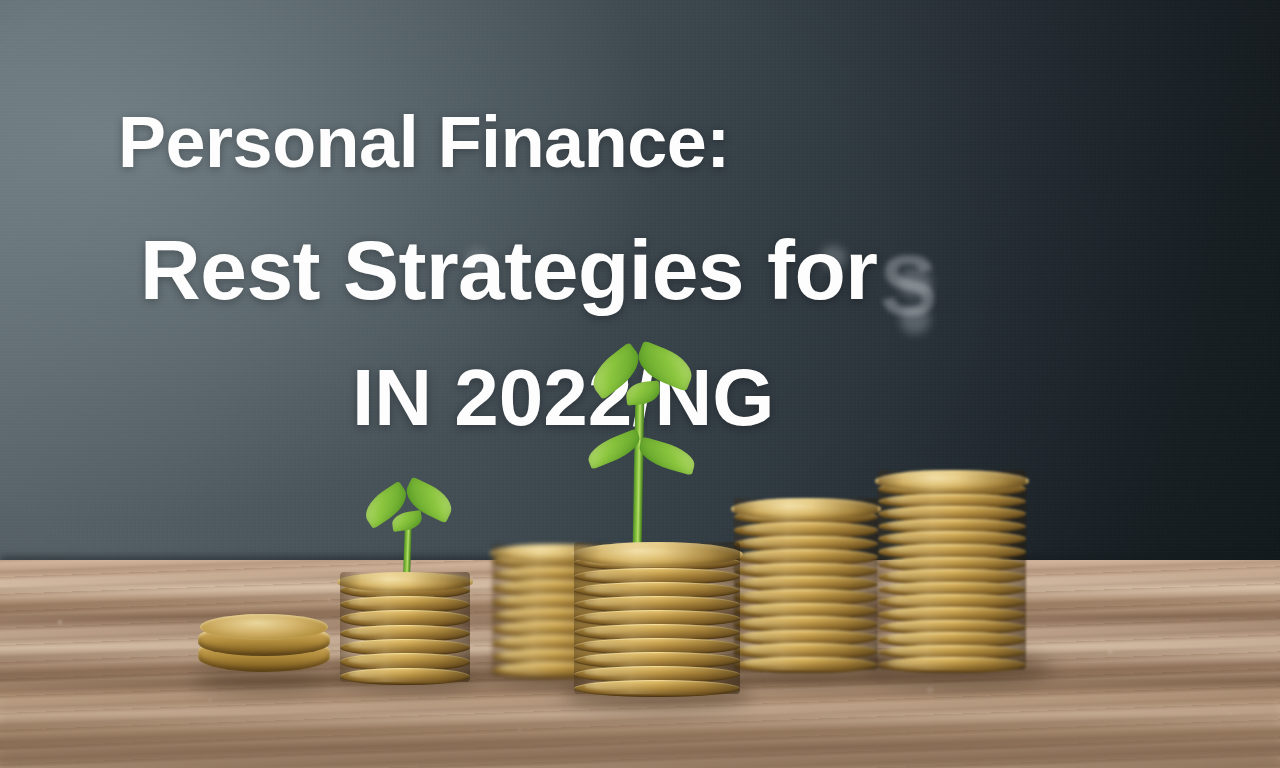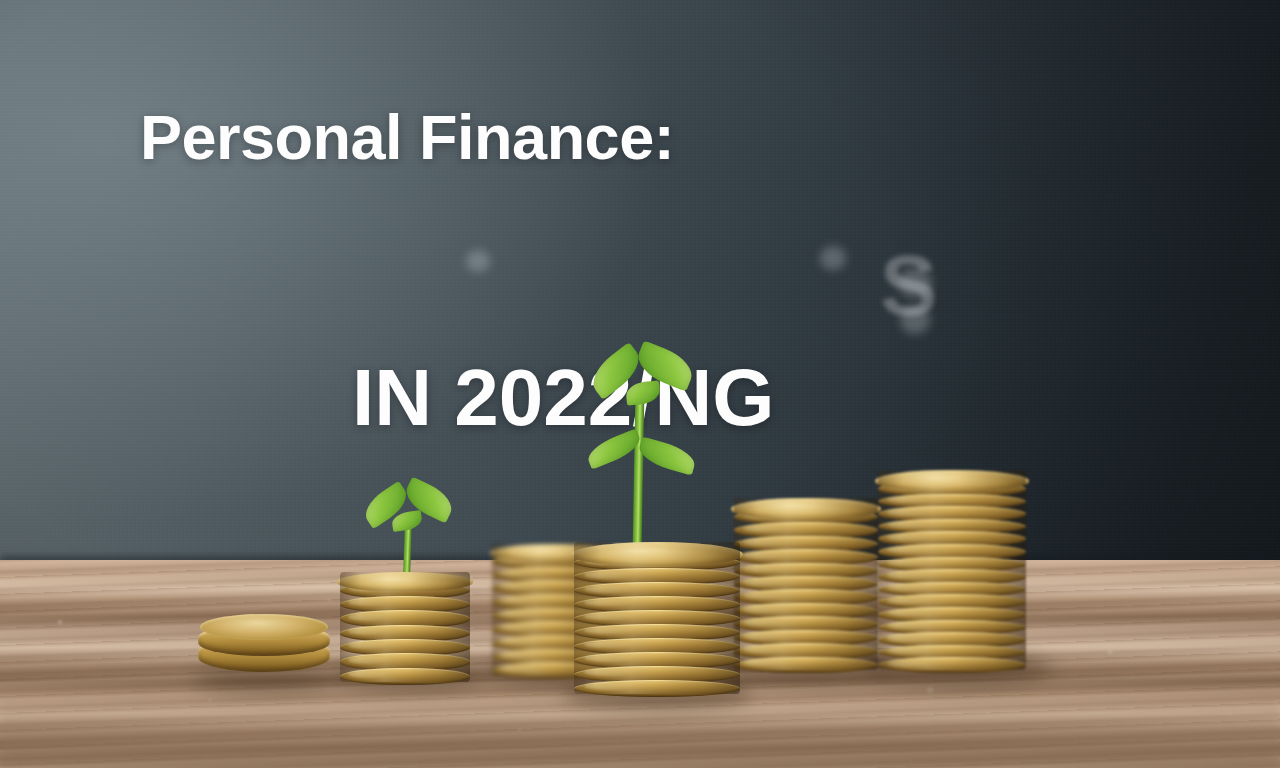--- a/index.html
+++ b/index.html
@@ -122,21 +122,21 @@
     pointer-events: none;
   }
   .hl-line {
     position: absolute;
     color: #fdfdfd;
     font-weight: 700;
     letter-spacing: -0.5px;
     white-space: nowrap;
     text-shadow: 0 2px 10px rgba(0,0,0,0.30);
   }
-  #hl1 { left: 140px; top: 106px; font-size: 63px; line-height: 1; }
+  #hl1 { left: 118px; top: 106px; font-size: 72px; line-height: 1; }
   #hl2 { left: 140px; top: 228px; font-size: 84px; line-height: 1; }
   #hl3 { left: 352px; top: 358px; font-size: 80px; line-height: 1; letter-spacing: 0px; }
 
   .ghost {
     position: absolute;
     color: rgba(236,240,242,0.30);
     font-weight: 700;
     font-size: 86px;
     left: 880px;
     top: 236px;
@@ -261,20 +261,21 @@
   <div class="wood-blur-near"></div>
 
   <div class="headline">
     <div class="ghost-blotch" style="left:898px; top:268px; width:34px; height:30px;"></div>
     <div class="ghost-blotch" style="left:900px; top:306px; width:30px; height:28px;"></div>
     <div class="ghost-blotch" style="left:820px; top:246px; width:26px; height:24px;"></div>
     <div class="ghost-blotch" style="left:466px; top:250px; width:24px; height:22px;"></div>
     <div class="ghost">S</div>
 
     <div class="hl-line" id="hl1">Personal Finance:</div>
+    <div class="hl-line" id="hl2">Rest Strategies for</div>
     <div class="hl-line" id="hl3">IN 2022/NG</div>
   </div>
 
   <div class="stack-shadow" style="left:862px; top:652px; width:190px; height:34px;"></div>
   <div class="stack soft" id="stack-tallest" style="left:878px; top:470px; width:148px; height:200px;">
 
   <div class="coin" style="height: 15.5933px; top: 187.407px; z-index: 15;"></div>
       <div class="coin" style="height: 15.5933px; top: 174.813px; z-index: 14;"></div>
       <div class="coin" style="height: 15.5933px; top: 162.22px; z-index: 13;"></div>
       <div class="coin" style="height: 15.5933px; top: 149.627px; z-index: 12;"></div>

